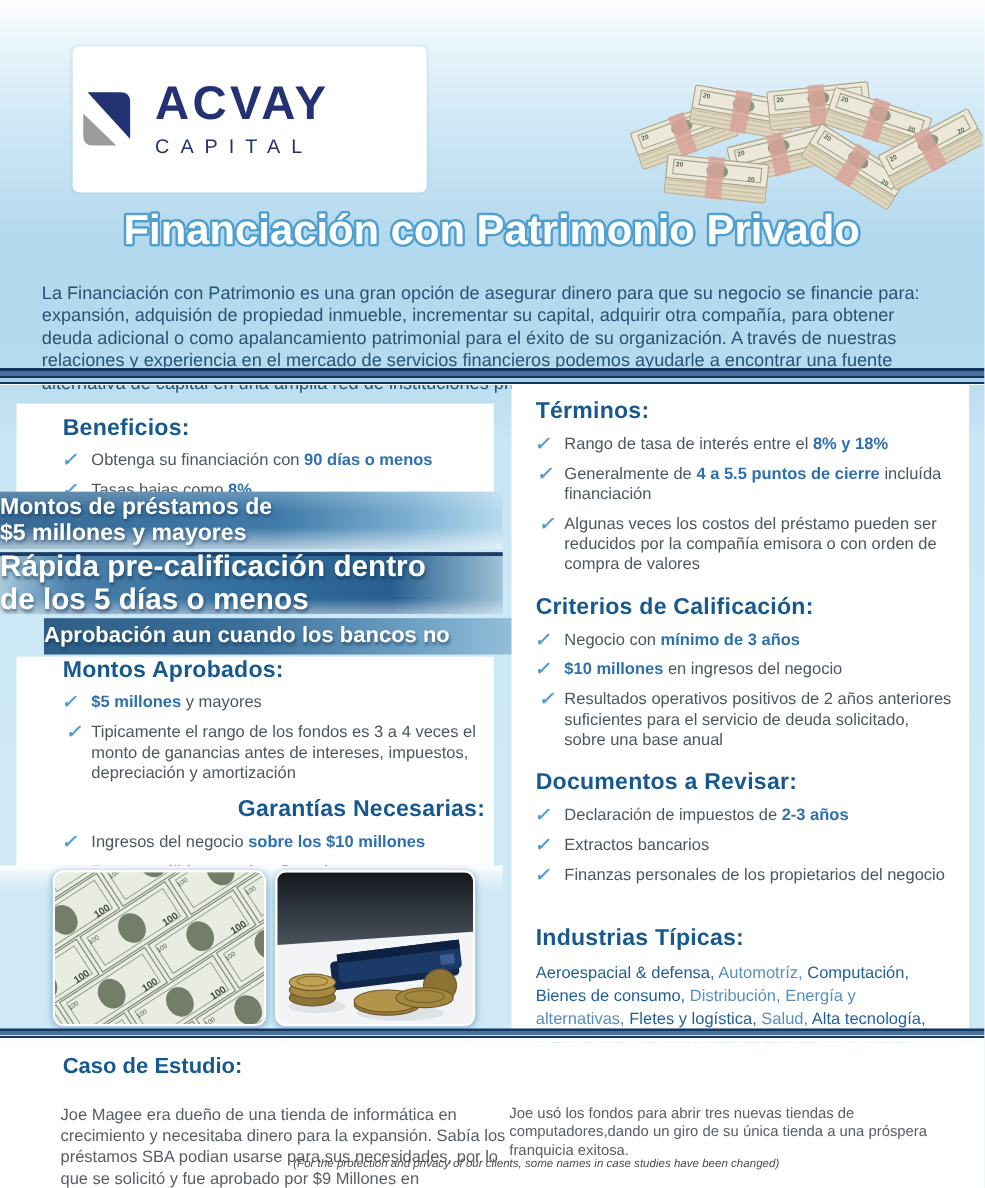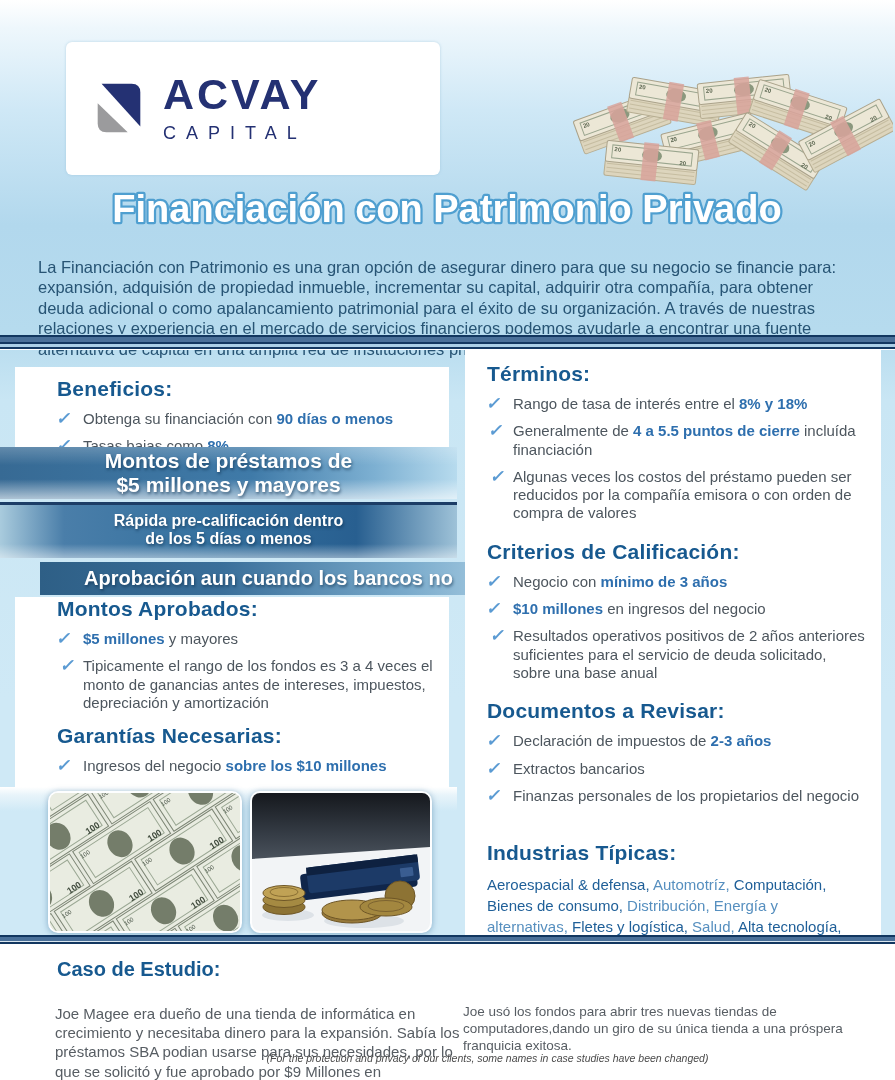--- a/index.html
+++ b/index.html
@@ -2,22 +2,22 @@
 <html><head>
 <meta charset="utf-8">
 <style>
   html,body{margin:0;padding:0;}
   body{
     width:895px;height:1080px;position:relative;overflow:hidden;
     font-family:"Liberation Sans",sans-serif;
     background:linear-gradient(180deg,#ffffff 0px,#eef7fc 28px,#cfe8f6 110px,#b2d8ed 225px,#b6dbee 332px,#c9e6f4 400px,#cfe9f6 700px,#cfe9f6 1080px);
   }
   
-  .logo-card{position:absolute;left:66px;top:42px;width:374px;height:133px;background:#ffffff;border-radius:6px;
-    display:flex;align-items:center;padding-left:22px;box-sizing:border-box;box-shadow:0 0 3px rgba(150,190,215,.6);}
+  .logo-card{position:absolute;left:66px;top:42px;width:322px;height:133px;background:#ffffff;border-radius:6px;
+    display:flex;align-items:center;box-sizing:border-box;box-shadow:0 0 3px rgba(150,190,215,.6);}
   .logo-mark{width:62px;height:62px;margin-right:13px;flex:0 0 auto;}
   .logo-name{font-size:43px;font-weight:bold;color:#243173;letter-spacing:3px;line-height:1;}
   .logo-sub{font-size:18px;color:#243173;letter-spacing:10px;margin-top:7px;}
   .money-pile{position:absolute;left:548px;top:38px;width:345px;height:160px;}
   .title-svg{position:absolute;top:182px;left:0;width:895px;height:54px;}
   .intro{position:absolute;top:240px;left:38px;width:822px;font-size:16.5px;line-height:1.25;color:#275474;}
   
   .divider1{position:absolute;top:334px;left:0;width:895px;height:16px;
     background:linear-gradient(180deg,#b6dbee 0px,#b6dbee 1px,#123760 1px,#123760 3px,#4a7099 3px,#4a7099 8px,#123760 8px,#123760 10px,#abcfe6 10px,#abcfe6 13px,#123760 13px,#123760 15px,#ffffff 15px,#ffffff 16px);}
   .divider2{position:absolute;top:935px;left:0;width:895px;height:13px;
@@ -27,26 +27,26 @@
   .lp{position:absolute;background:#ffffff;box-sizing:border-box;}
   .lp1{left:15px;top:17px;width:434px;height:102px;padding:10px 8px 0 42px;}
   .lp2{left:15px;top:247px;width:434px;height:190px;padding:0 8px 0 42px;}
   .right-col{position:absolute;left:465px;top:0;width:416px;height:585px;background:#ffffff;box-sizing:border-box;padding:12px 16px 0 22px;}
   .sec-h{font-size:21px;font-weight:bold;color:#17598f;margin:0 0 9px 0;letter-spacing:.2px;}
   .sec-h.gap{margin-top:17px;}
   .item{display:flex;margin-bottom:9px;font-size:15px;color:#4d565e;line-height:1.22;}
   .check{flex:0 0 26px;color:#5b9bd3;font-weight:bold;font-size:17px;transform:skewX(-12deg);line-height:1;}
   .hl{color:#2e6fae;font-weight:bold;}
   
-  .banner{position:absolute;left:0;width:457px;color:#ffffff;font-weight:bold;text-align:center;
+  .banner{position:absolute;left:0;width:457px;color:#ffffff;font-weight:bold;
     text-shadow:1px 2px 3px rgba(10,40,70,.55);display:flex;flex-direction:column;justify-content:center;line-height:1.12;}
   .b1{top:97px;height:52px;font-size:21px;
     background:linear-gradient(180deg,rgba(255,255,255,.22),rgba(255,255,255,0) 35%,rgba(255,255,255,0) 62%,rgba(255,255,255,.6) 100%),
                linear-gradient(90deg,#376a94 0%,#3f7aa8 55%,#7db0d2 82%,#b7dbee 100%);}
-  .b2{top:152px;height:56px;font-size:16px;
+  .b2{top:152px;height:56px;font-size:27px;
     background:linear-gradient(180deg,#1c3d66 0px,#1c3d66 3px,rgba(255,255,255,0) 3px,rgba(255,255,255,0) 75%,rgba(255,255,255,.45) 100%),
                linear-gradient(90deg,#a9cbdd 0%,#4a7ea9 14%,#35719f 45%,#285f90 78%,#9ec2d8 100%);}
   .b3{top:212px;height:33px;font-size:20px;
     background:linear-gradient(90deg,#2e5f86 0%,#3a6f9a 40%,#79aacb 80%,#a3c9e0 100%);margin-left:40px;}
   
   .photo-strip{position:absolute;left:0;top:437px;width:457px;height:148px;
     background:linear-gradient(180deg,#ffffff 0px,#e8f4fa 8px,#cfe9f6 24px);}
   .photo{position:absolute;border:2px solid #fdfeff;border-radius:10px;box-shadow:0 1px 6px rgba(70,120,160,.55);overflow:hidden;background:#fff;}
   .photo svg{display:block;}
   .photo1{left:48px;top:4px;width:190px;height:138px;}
@@ -138,21 +138,21 @@
   <div class="lp lp2">
     <h2 class="sec-h">Montos Aprobados:</h2>
     <div class="item">
       <span class="check">✓</span>
       <span class="txt"><span></span><span class="hl">$5 millones</span><span> y mayores</span></span>
     </div>
     <div class="item">
       <span class="check">✓</span>
       <span class="txt"><span>Tipicamente el rango de los fondos es 3 a 4 veces el monto de ganancias antes de intereses, impuestos, depreciación y amortización</span><span class="hl"></span><span></span></span>
     </div>
-    <h2 class="sec-h" style="margin-top:12px;">Garantías Necesarias:</h2>
+    <h2 class="sec-h" style="margin-top:12px;text-align:right;">Garantías Necesarias:</h2>
     <div class="item">
       <span class="check">✓</span>
       <span class="txt"><span>Ingresos del negocio </span><span class="hl">sobre los $10 millones</span><span></span></span>
     </div>
     <div class="item">
       <span class="check">✓</span>
       <span class="txt"><span>Fuerte y sólido negocio a financiar</span><span class="hl"></span><span></span></span>
     </div>
   </div>
 

